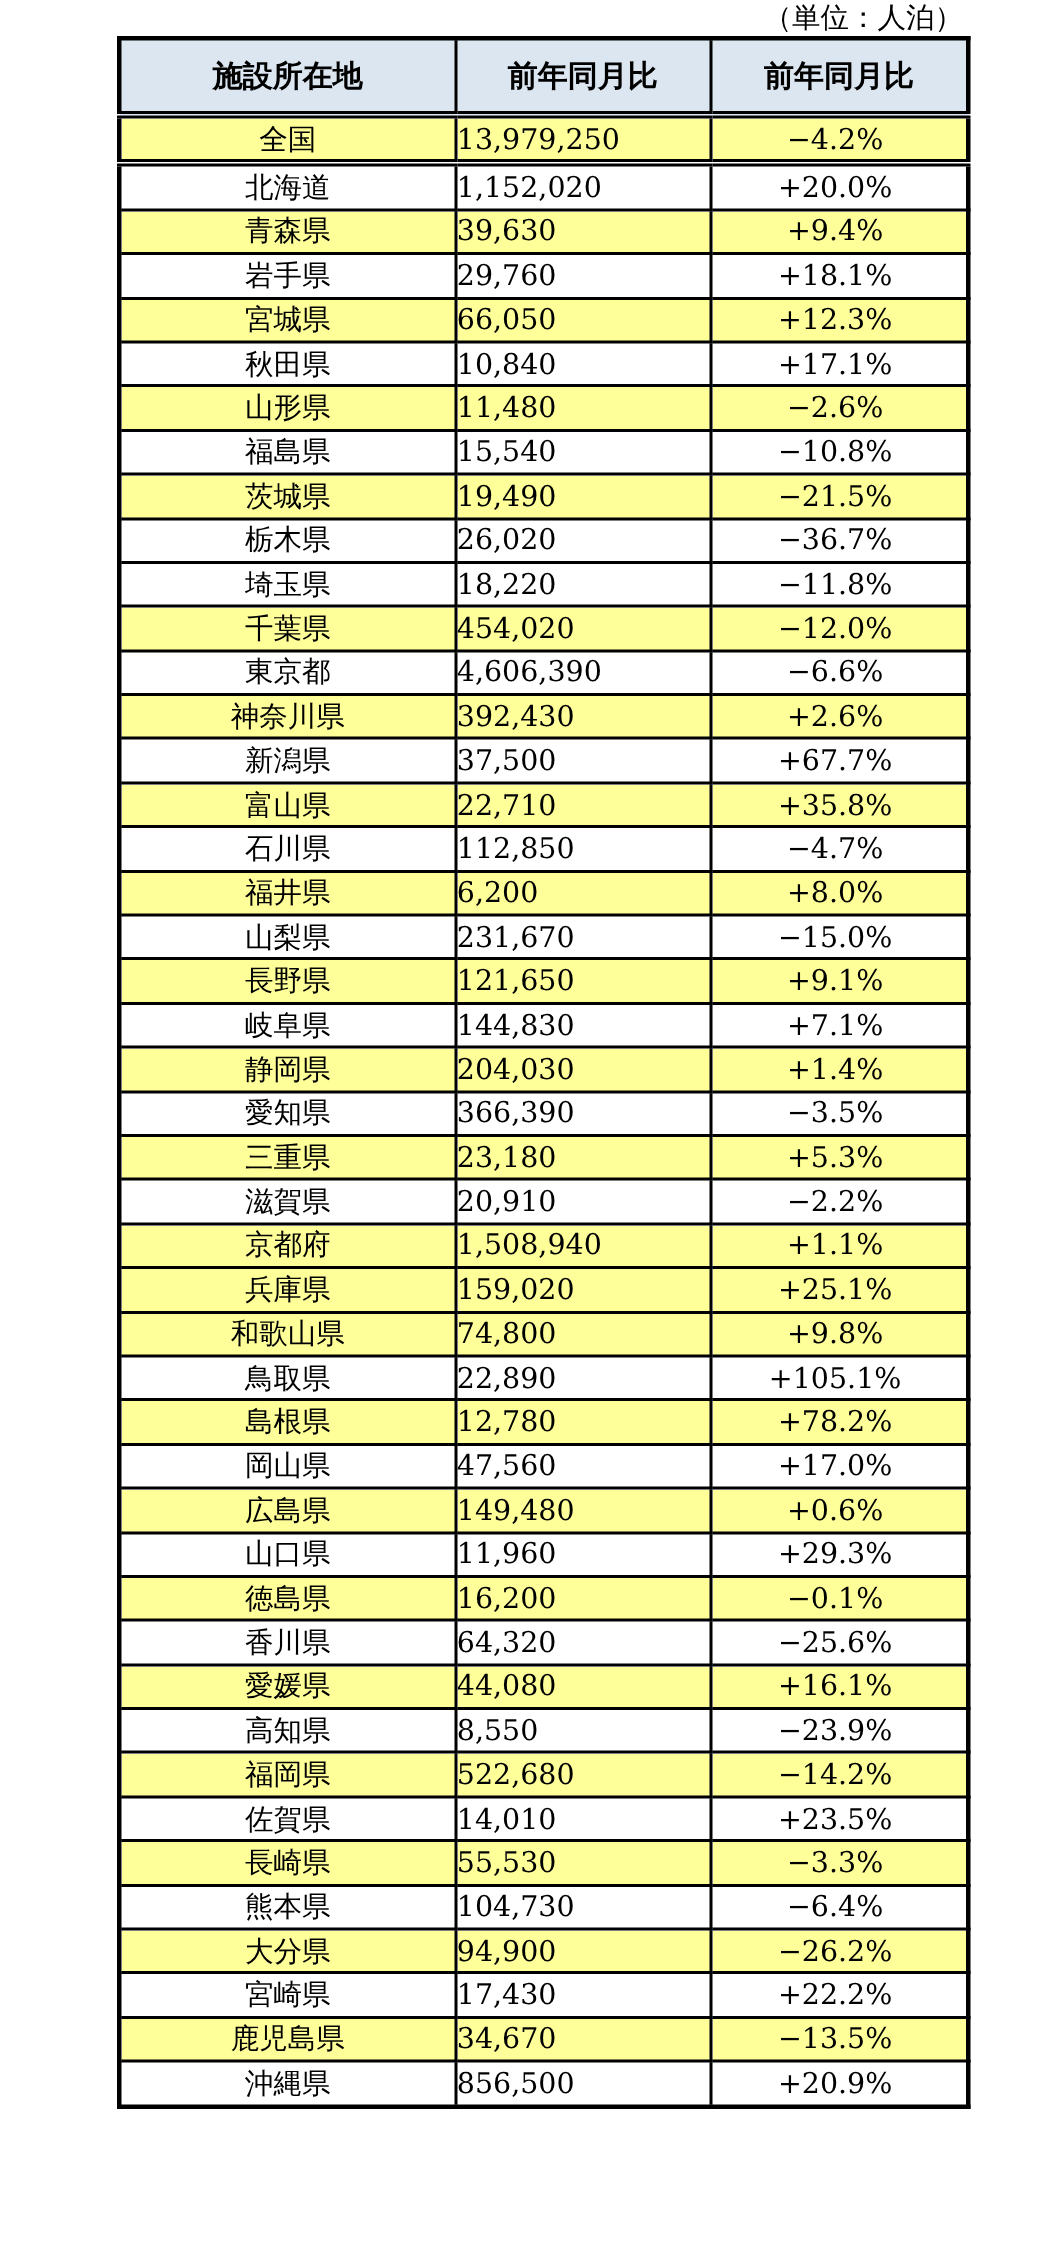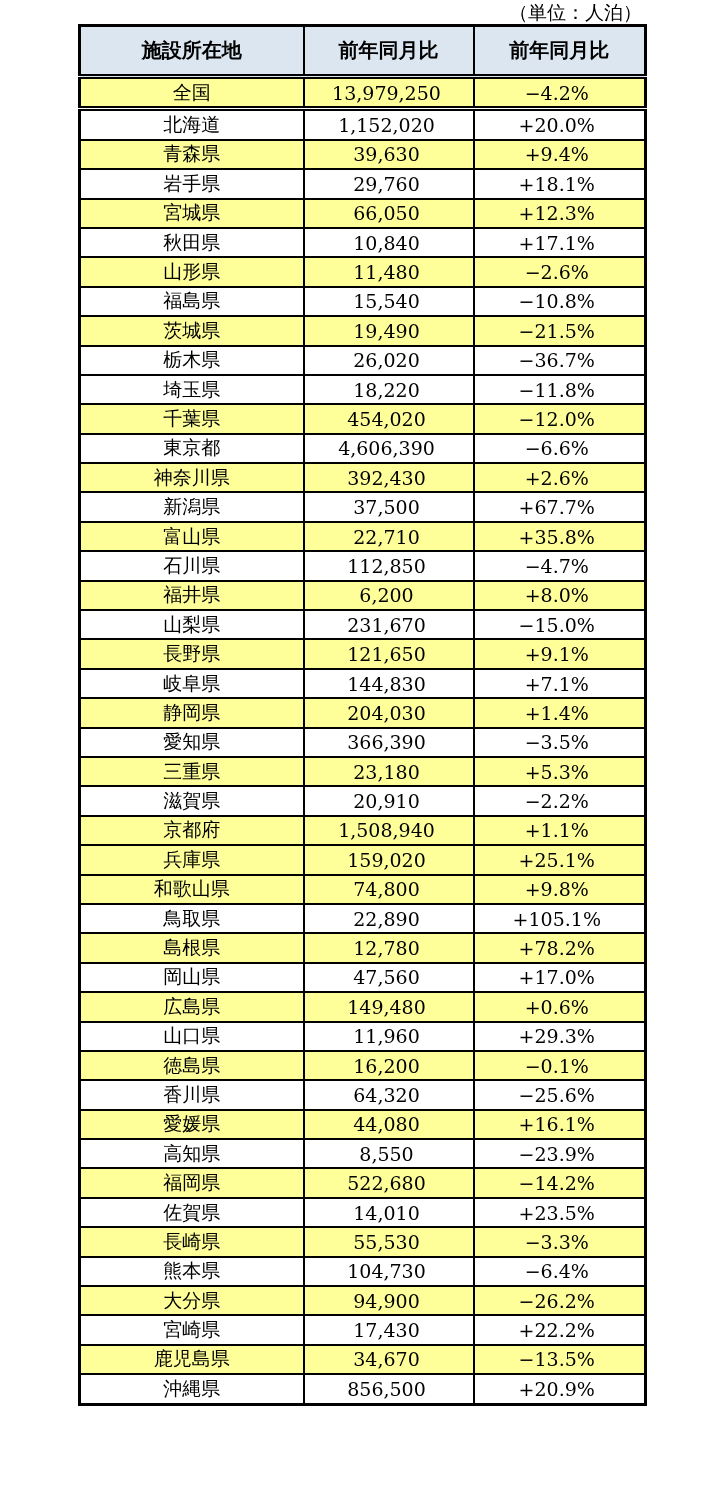--- a/index.html
+++ b/index.html
@@ -56,21 +56,21 @@
     padding: 0;
     vertical-align: middle;
     white-space: nowrap;
     overflow: hidden;
   }
   tbody tr.band-yellow td { background: var(--band-yellow, #ffff99); }
   tbody tr.band-white  td { background: #ffffff; }
   tbody tr.total-row td { border-bottom: 5px double #000; }
 
   td.col-location { text-align: center; }
-  td.col-guests   { text-align: center; padding-right: 4px; }
+  td.col-guests   { text-align: left; padding-right: 4px; }
   td.col-yoy      { text-align: center; padding-right: 5px; }
 </style>
 </head>
 <body>
 
 <div class="page">
   <div class="content">
     <div class="unit-label">（単位：人泊）</div>
 
     <table class="stats-table">

